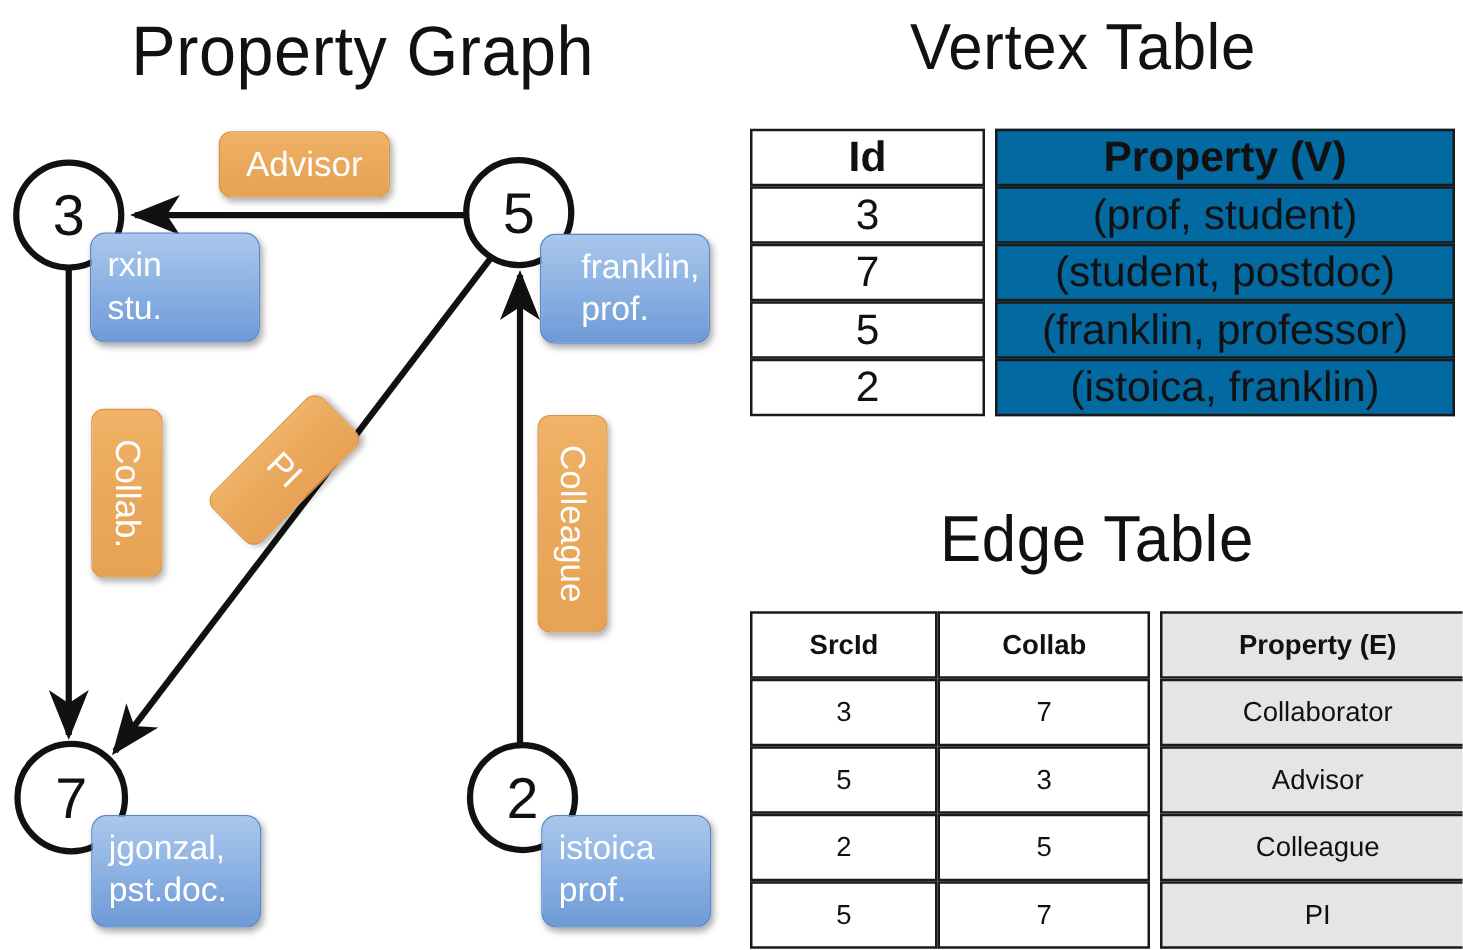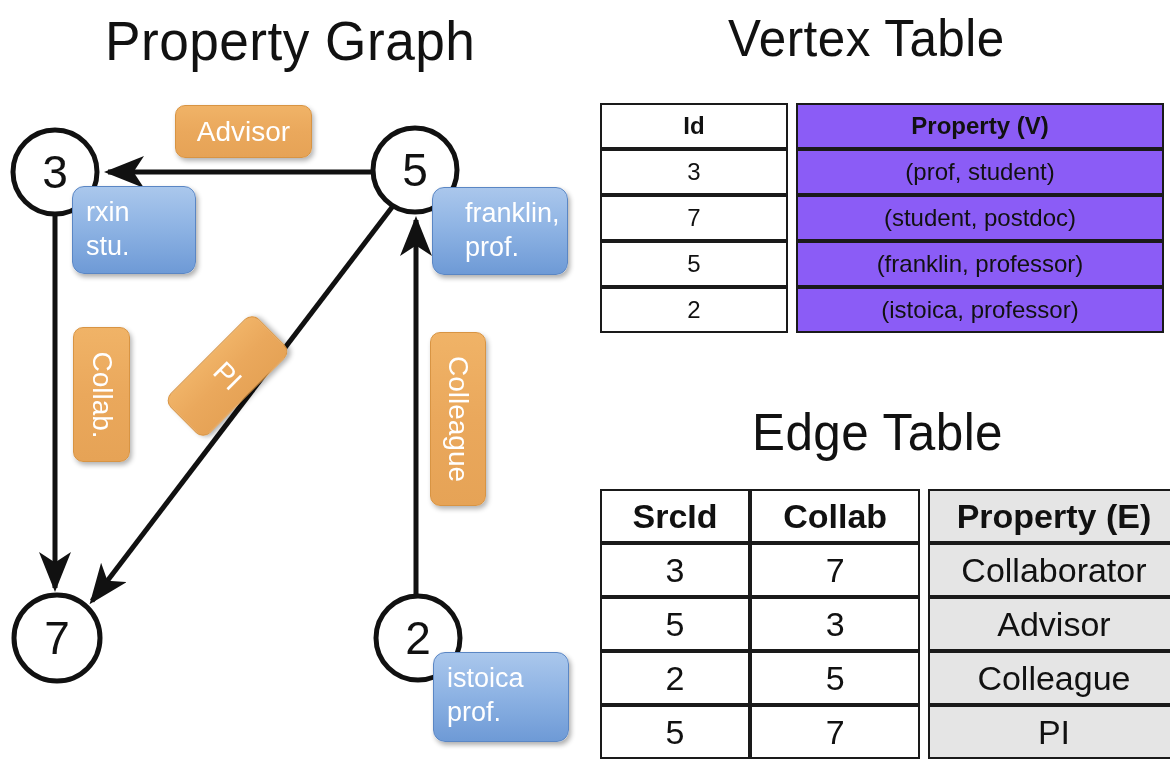--- a/index.html
+++ b/index.html
@@ -89,31 +89,31 @@
     font-family:"Liberation Sans", sans-serif;
     font-weight:300;
     color:#111;
     text-align:center;
     vertical-align:middle;
     border:2px solid #1a1a1a;
     padding:0;
     box-sizing:border-box;
   }
   .tbl td.hdr{font-weight:700;}
-  .tbl td.blue{background:#8b5cf6;}
+  .tbl td.blue{background:#0369a1;}
   .tbl td.orange{background:#e5e5e5;margin-left:37px;}
   .tbl td.spacer{border:none;background:transparent;width:8px;}
 
   #vertex-table{left:590px;top:103px;}
-  #vertex-table td{height:46px;font-size:24px;}
+  #vertex-table td{height:46px;font-size:34px;}
   #vertex-table td.idcol{width:188px;}
   #vertex-table td.propcol{width:368px;}
 
   #edge-table{left:590px;top:489px;}
-  #edge-table td{height:54px;font-size:34px;}
+  #edge-table td{height:54px;font-size:22px;}
   #edge-table td.srccol{width:152px;}
   #edge-table td.dstcol{width:172px;}
   #edge-table td.propcol{width:254px;}
 </style>
 </head>
 <body>
 
 <div class="stage">
 
   <div class="title" id="title-property-graph">Property Graph</div>
@@ -141,24 +141,26 @@
     <circle cx="405" cy="170" r="42" fill="#ffffff" stroke="#111111" stroke-width="5"></circle>
     <circle cx="47" cy="638" r="43" fill="#ffffff" stroke="#111111" stroke-width="5"></circle>
     <circle cx="408" cy="638" r="42" fill="#ffffff" stroke="#111111" stroke-width="5"></circle>
   </svg>
 
   <div class="node-num" style="left:3px;top:145px;">3</div>
   <div class="node-num" style="left:363px;top:143px;">5</div>
   <div class="node-num" style="left:5px;top:611px;">7</div>
   <div class="node-num" style="left:366px;top:611px;">2</div>
 
-  <div class="vbox" style="left:62px;top:186px;width:124px;height:88px;">rxin
+  <div class="vbox" style="left:62px;top:186px;width:136px;height:88px;">rxin
 stu.</div>
   <div class="vbox" style="left:422px;top:187px;width:136px;height:88px;padding-left:32px;">franklin,
 prof.</div>
+  <div class="vbox" style="left:63px;top:652px;width:136px;height:90px;">jgonzal,
+pst.doc.</div>
   <div class="vbox" style="left:423px;top:652px;width:136px;height:90px;">istoica
 prof.</div>
 
   <div class="ebox" style="left:165px;top:105px;width:137px;height:53px;">
     <span>Advisor</span>
   </div>
 
   <div class="ebox vertical" style="left:63px;top:327px;width:57px;height:135px;">
     <span>Collab.</span>
   </div>
@@ -189,21 +191,21 @@
         <td class="propcol blue">(student, postdoc)</td>
       </tr>
       <tr>
         <td class="idcol">5</td>
         <td class="spacer"></td>
         <td class="propcol blue">(franklin, professor)</td>
       </tr>
       <tr>
         <td class="idcol">2</td>
         <td class="spacer"></td>
-        <td class="propcol blue">(istoica, professor)</td>
+        <td class="propcol blue">(istoica, franklin)</td>
       </tr>
     </tbody>
   </table>
 
   <table class="tbl" id="edge-table">
     <tbody>
       <tr>
         <td class="srccol hdr">SrcId</td>
         <td class="dstcol hdr">Collab</td>
         <td class="spacer"></td>

